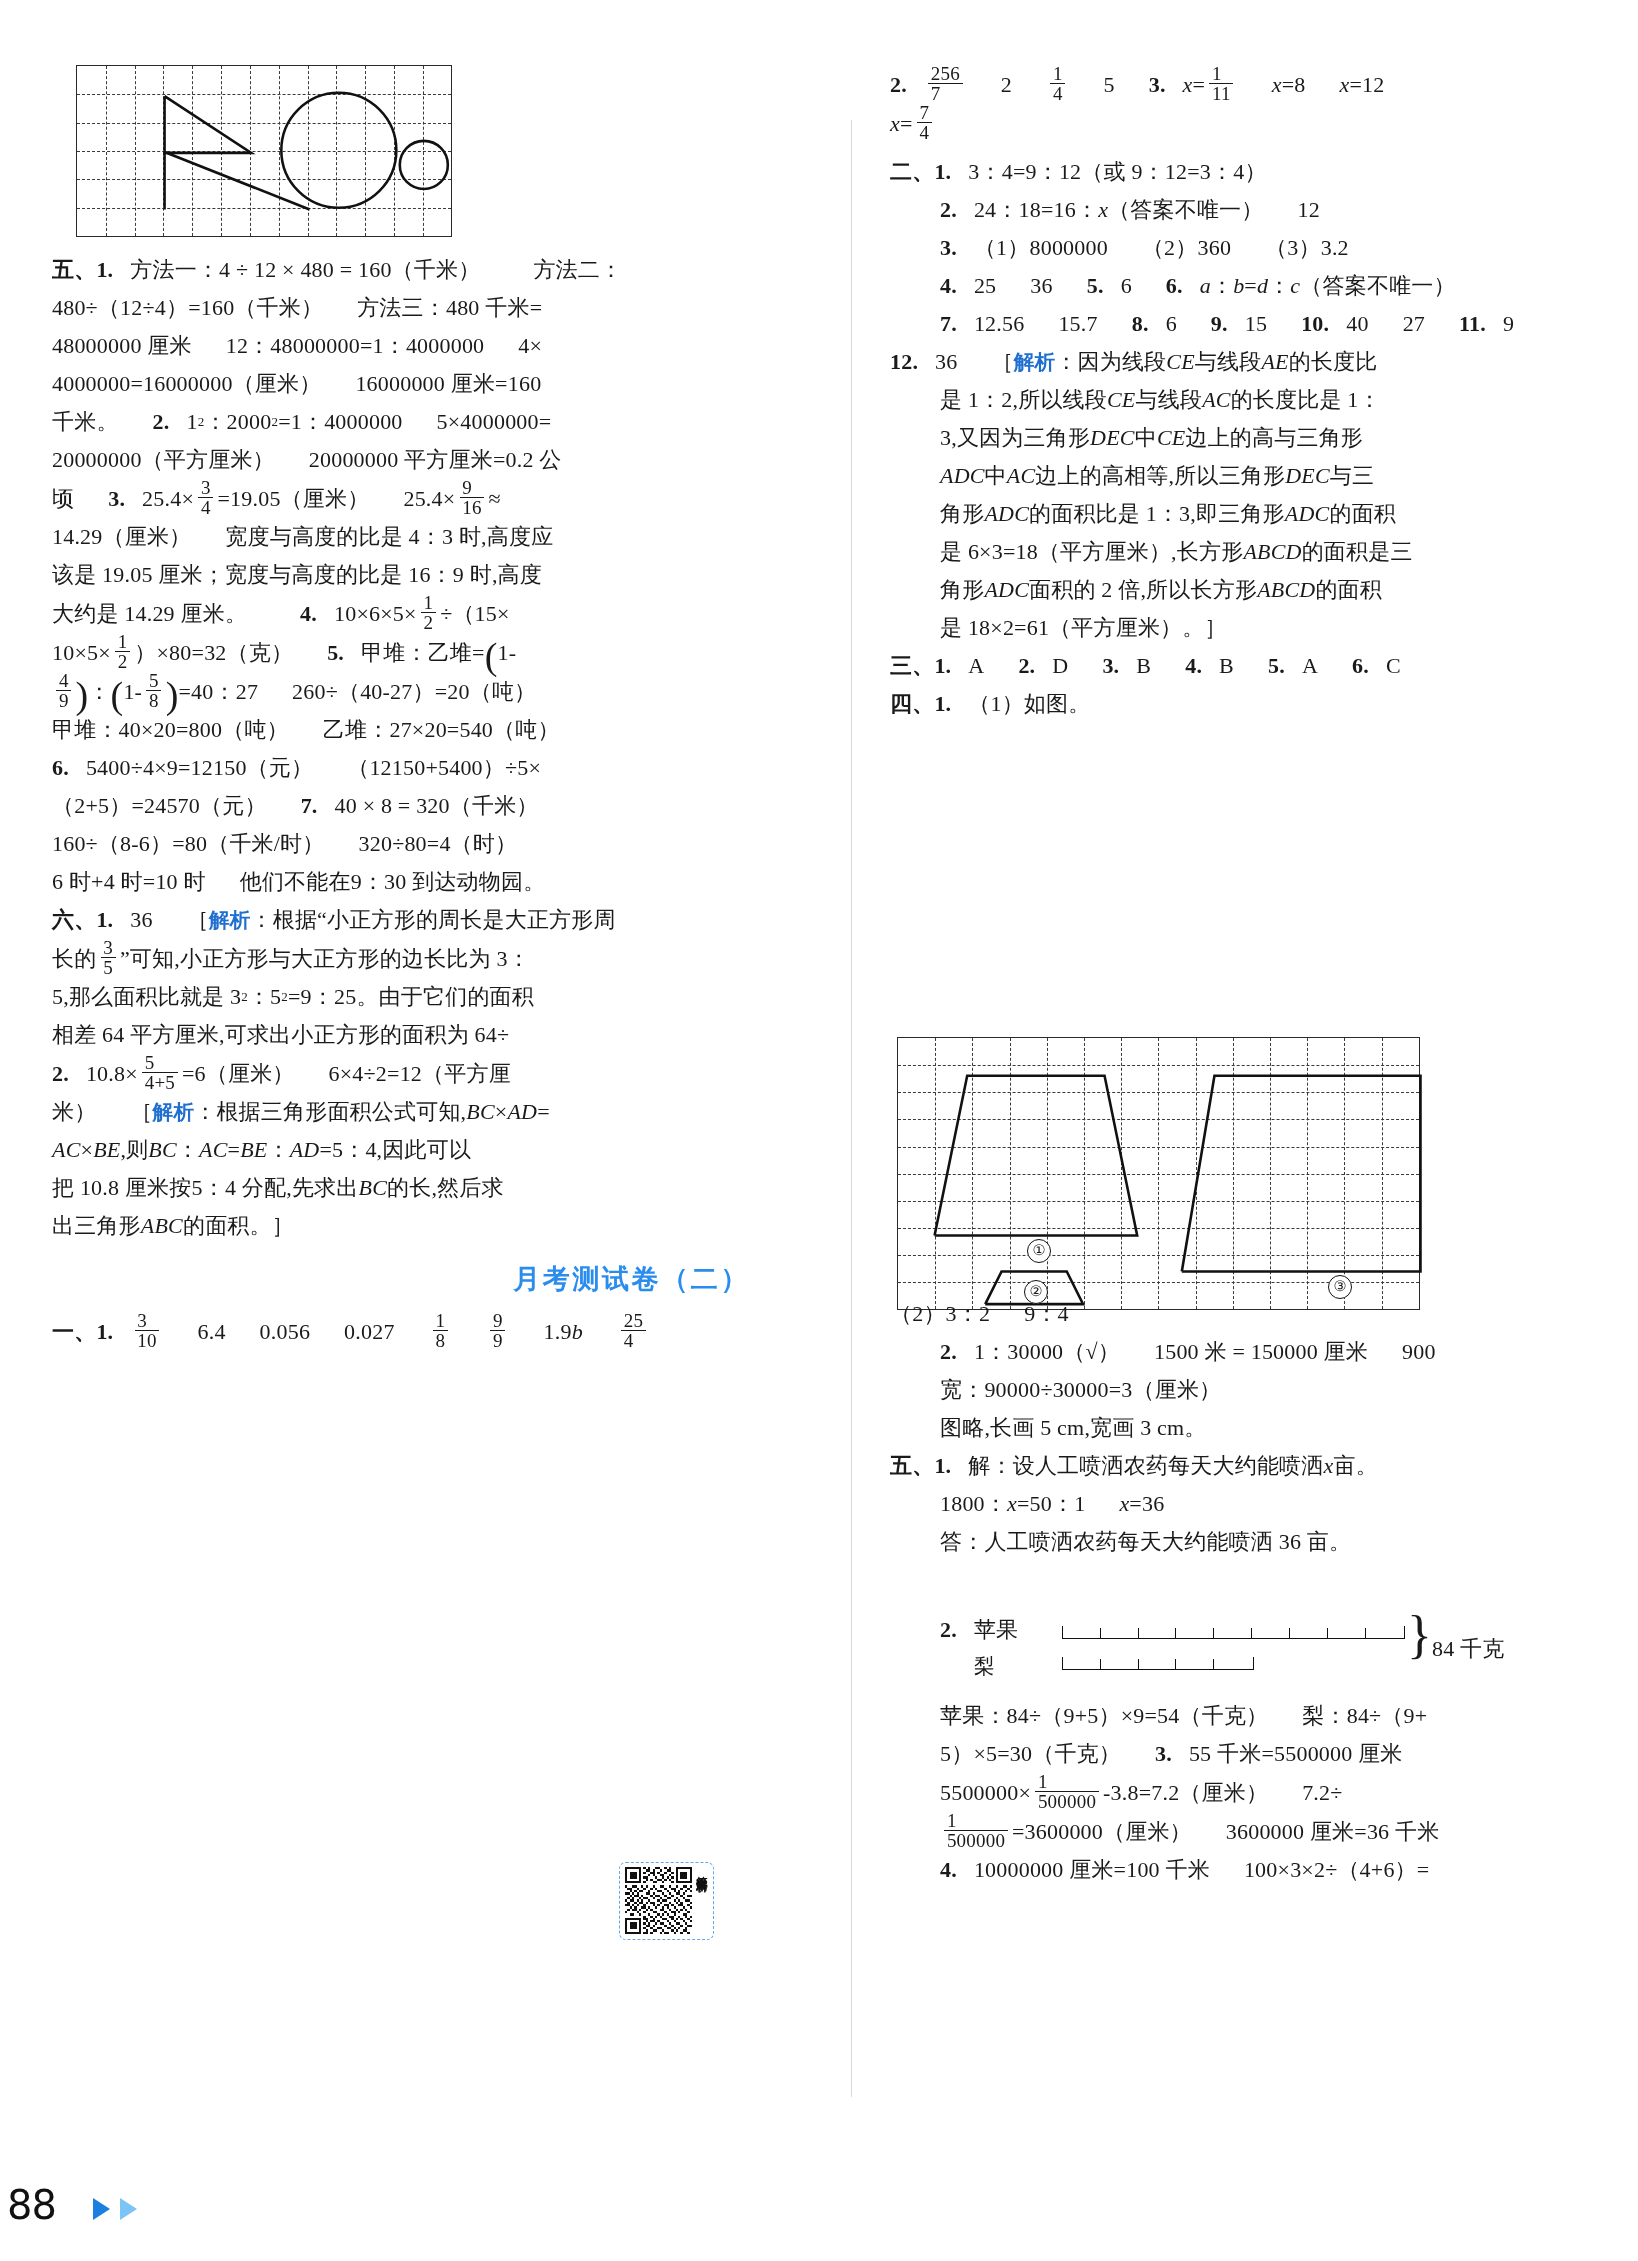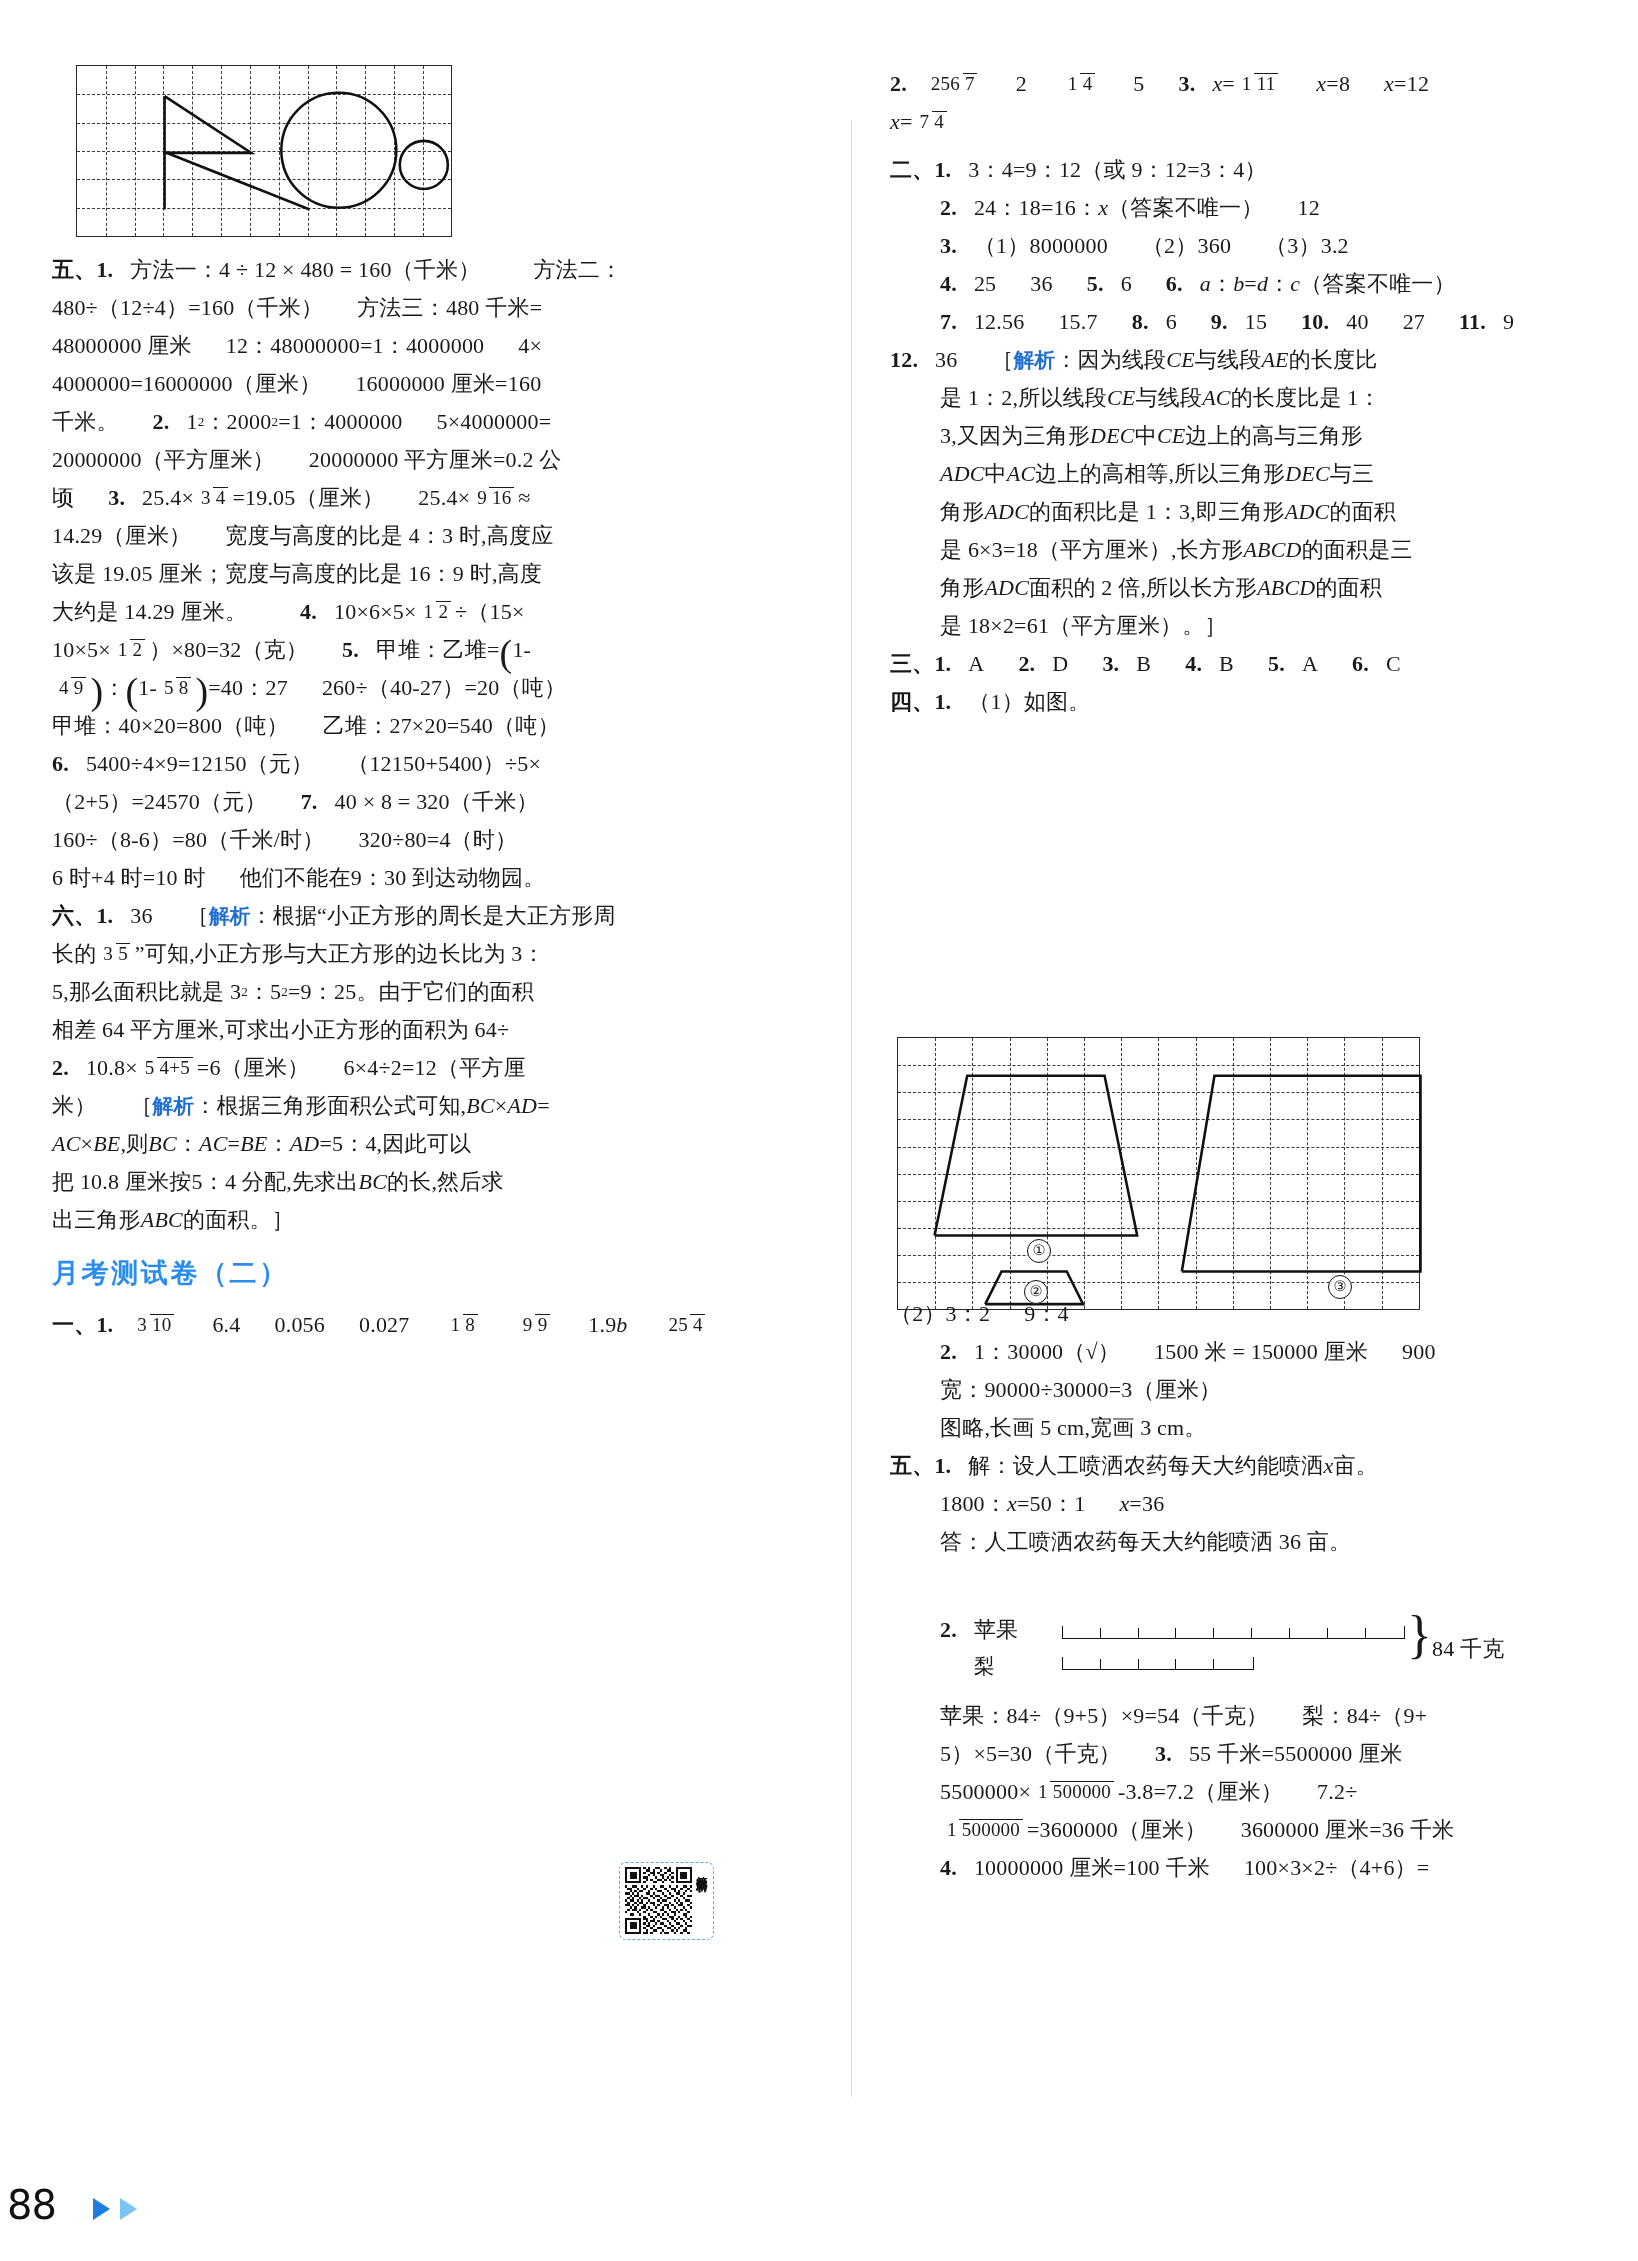--- a/index.html
+++ b/index.html
@@ -32,21 +32,21 @@
   .num{font-weight:bold;}
   .it{font-style:italic;font-family:"Liberation Serif",serif;}
   .jie{color:#1f6fd0;font-weight:bold;font-family:"DejaVu Sans","Liberation Sans",sans-serif;font-size:20.6px;}
   .indent{padding-left:50px;}
   .sp{display:inline-block;width:17px;}
   .sp2{display:inline-block;width:34px;}
   .sp3{display:inline-block;width:53px;}
 
   
   .fr{
-    display:inline-flex;flex-direction:row;align-items:center;
+    display:inline-flex;flex-direction:column;
     vertical-align:middle;margin:0 4.3px;line-height:1;
     position:relative;top:-0.9px;
   }
   .fr .n{font-size:19px;padding:0 2.6px;}
   .fr .d{font-size:19px;padding:0 2.6px;border-top:1.4px solid #1a1a1a;}
   sup.ex{font-size:13px;vertical-align:super;}
 
   
   .figwrap{position:relative;}
   .gridbox{
@@ -64,21 +64,21 @@
 
   
   .cnum{
     position:absolute;width:22.3px;height:22.3px;border:1.4px solid #111;
     border-radius:50%;font-size:14.6px;line-height:20.6px;text-align:center;
     background:#fff;font-family:"Liberation Serif",serif;
   }
 
   
   .paper-title{
-    text-align:left;color:#2a8ced;font-weight:bold;
+    text-align:right;color:#2a8ced;font-weight:bold;
     font-size:27px;letter-spacing:2.6px;
     font-family:Liberation Serif, serif;
   }
 
   
   .qrbox{
     position:absolute;display:flex;align-items:stretch;
     border:1.7px dashed #5fa8e8;border-radius:6.9px;padding:4.3px 5.2px;background:#fff;
   }
   .qrimg{width:67px;height:67px;}

